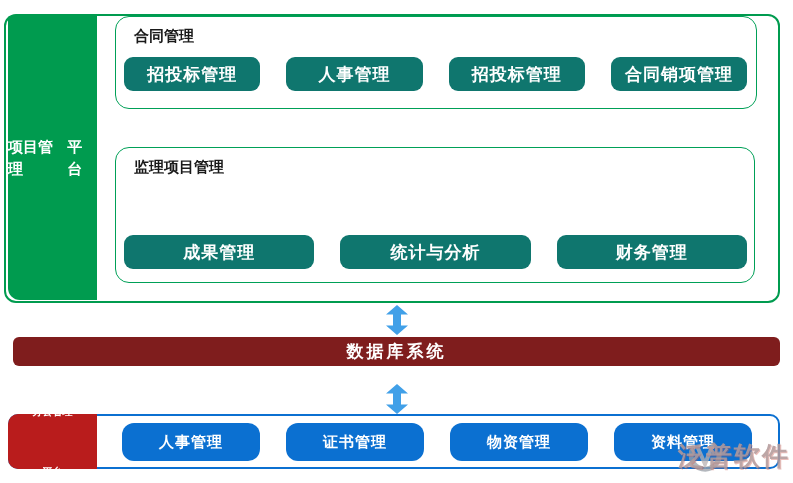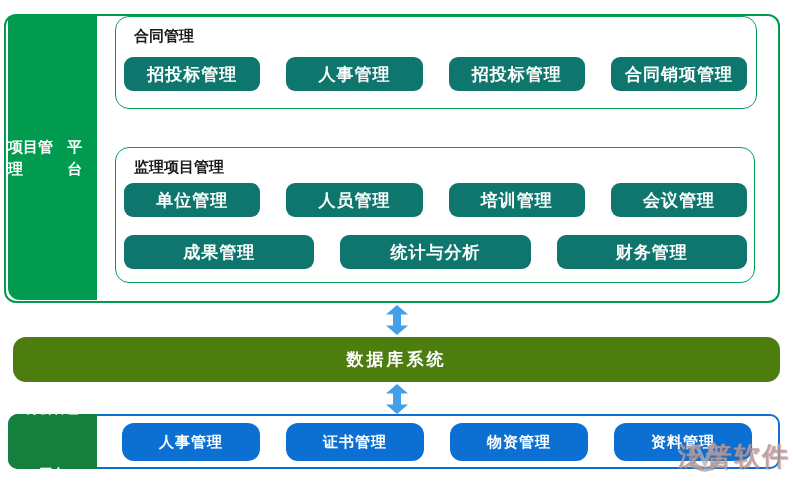--- a/index.html
+++ b/index.html
@@ -27,31 +27,31 @@
   .gbtn { flex:1; background:#0f766e; border-radius:9px; color:#fff;
     font-weight:bold; font-size:17px; display:flex; align-items:center;
     justify-content:center; letter-spacing:1px; cursor:pointer; }
 
   
   .arrow { width:26px; height:30px; left:384px; }
   .arrow-1 { top:305px; }
   .arrow-2 { top:384px; }
 
   
-  .db-bar { left:13px; top:337px; width:767px; height:45px; background:#4d7c0f;
-    border-radius:13px; display:flex; align-items:center; justify-content:center;
+  .db-bar { left:13px; top:337px; width:767px; height:29px; background:#7f1d1d;
+    border-radius:6px; display:flex; align-items:center; justify-content:center;
     color:#fff; font-weight:bold; font-size:17px; letter-spacing:3px; }
 
   
   .bottom-outer { left:8px; top:414px; width:772px; height:55px;
     border:2px solid #0B70D1; border-radius:10px; background:#fff; }
-  .oa-sidebar { left:8px; top:414px; width:89px; height:55px; background:#15803d;
+  .oa-sidebar { left:8px; top:414px; width:89px; height:55px; background:#b91c1c;
     border-radius:10px 0 0 10px;
     display:flex; flex-direction:column; align-items:center; justify-content:center;
-    color:#fff; font-weight:bold; font-size:13px; line-height:1.35; z-index:2;gap:47px; }
+    color:#fff; font-weight:bold; font-size:10px; line-height:1.35; z-index:2;gap:47px; }
   .bottom-row { left:122px; top:423px; width:630px; height:38px;
     display:flex; gap:26px; z-index:2; }
   .bbtn { flex:1; background:#0B70D1; border-radius:12px; color:#fff;
     font-weight:bold; font-size:15px; display:flex; align-items:center;
     justify-content:center; letter-spacing:1px; cursor:pointer; }
 
   
   .watermark { z-index:5; pointer-events:none; }
   .wm-brand { right:3px; top:433px; font-size:26px; font-weight:bold;
     color:#b49a9a; opacity:.88; letter-spacing:2px;
@@ -75,26 +75,20 @@
   <div class="btn-row row-contract">
     <div class="gbtn">招投标管理</div>
     <div class="gbtn">人事管理</div>
     <div class="gbtn">招投标管理</div>
     <div class="gbtn">合同销项管理</div>
   </div>
 </div>
 
 <div class="abs group-box box-supervision">
   <div class="group-title">监理项目管理</div>
-  <div class="btn-row row-sup-1">
-    <div class="gbtn">单位管理</div>
-    <div class="gbtn">人员管理</div>
-    <div class="gbtn">培训管理</div>
-    <div class="gbtn">会议管理</div>
-  </div>
   <div class="btn-row row-sup-2">
     <div class="gbtn">成果管理</div>
     <div class="gbtn">统计与分析</div>
     <div class="gbtn">财务管理</div>
   </div>
 </div>
 
 <svg class="abs arrow arrow-1" viewBox="0 0 26 30">
   <path d="M13 0 L24 9.5 L17 9.5 L17 20.5 L24 20.5 L13 30 L2 20.5 L9 20.5 L9 9.5 L2 9.5 Z" fill="#41A0E8"></path>
 </svg>

